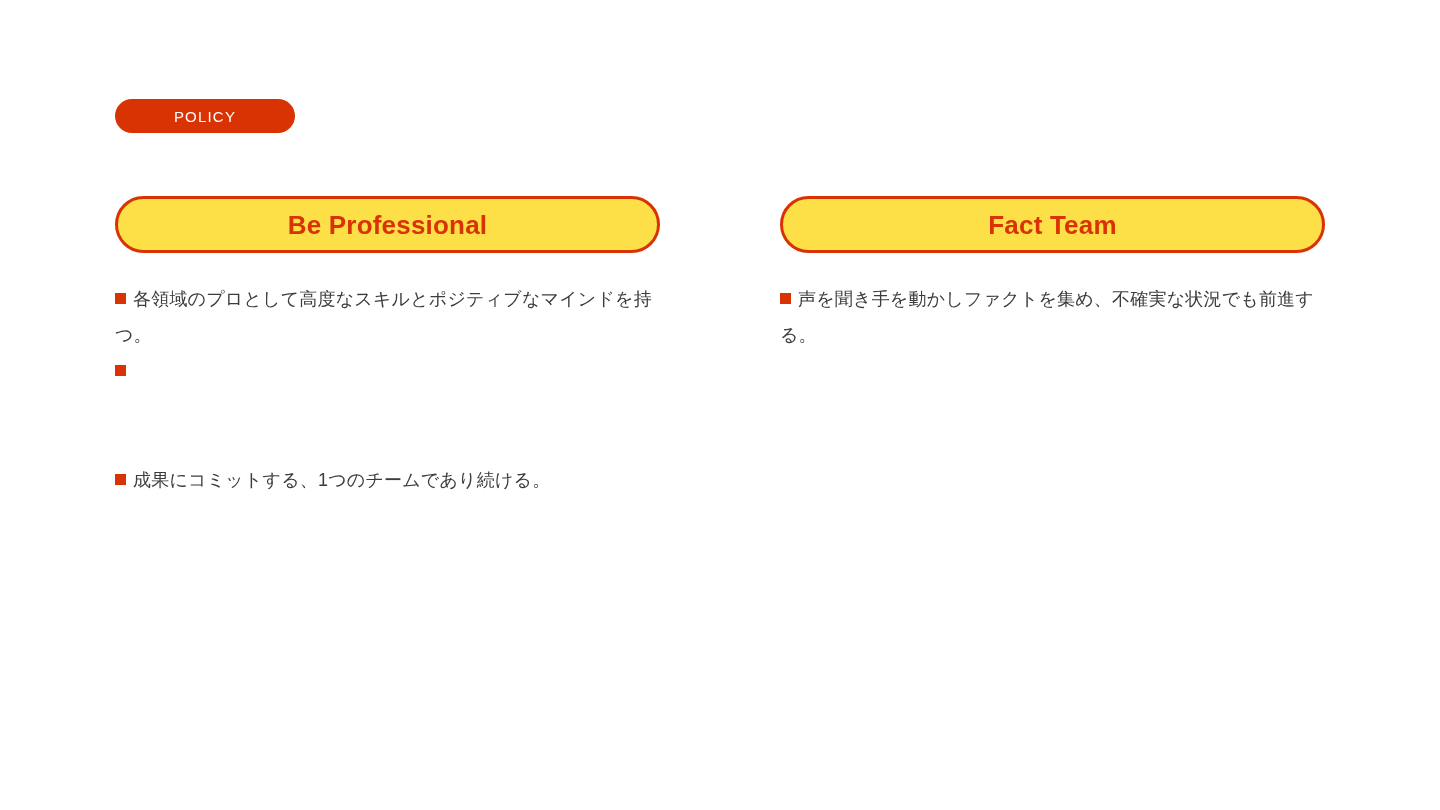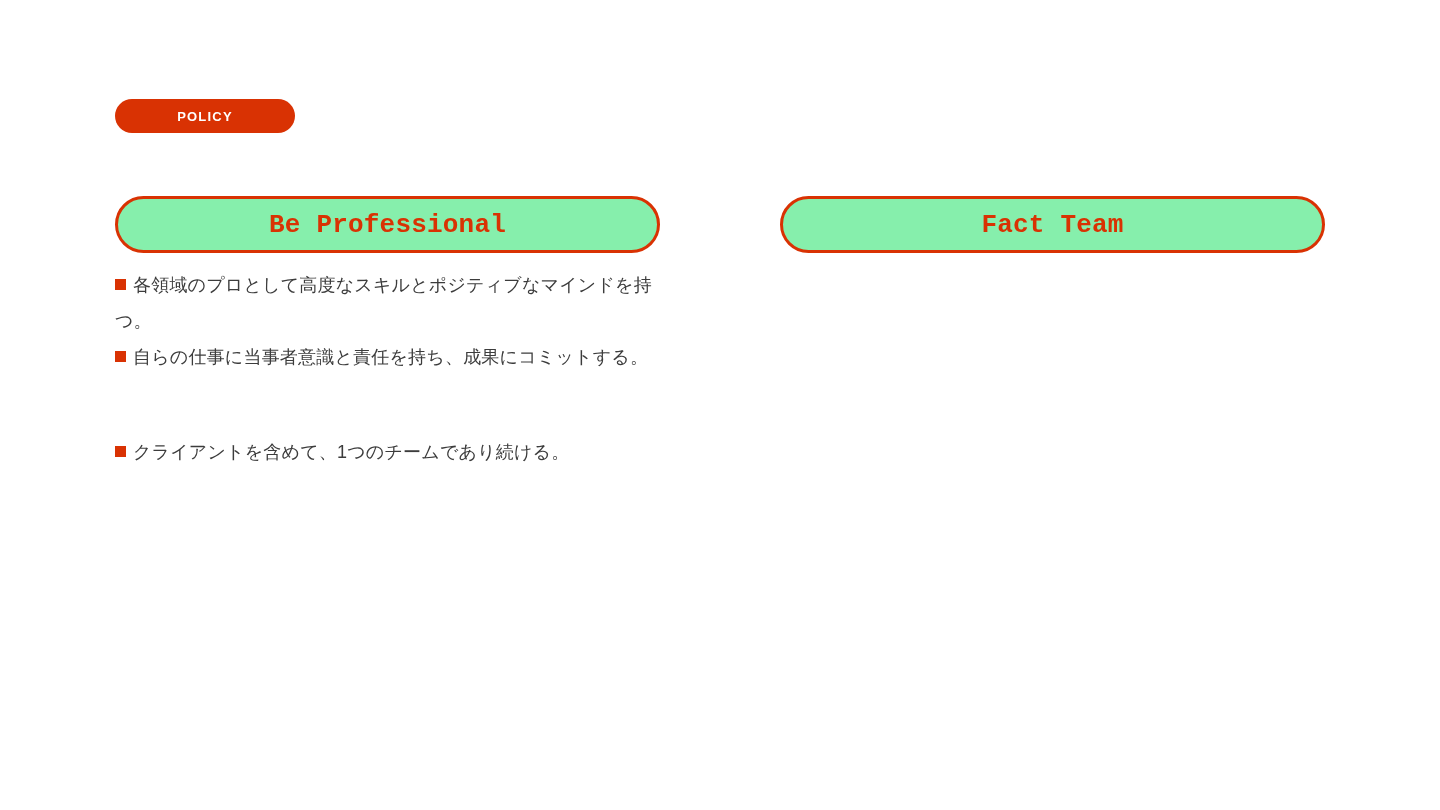--- a/index.html
+++ b/index.html
@@ -33,22 +33,22 @@
     display: inline-flex;
     align-items: center;
     justify-content: center;
     min-width: 180px;
     height: 34px;
     padding: 0 26px;
     box-sizing: border-box;
     background: #d93203;
     border-radius: 17px;
     color: #ffffff;
-    font-size: 13px;
-    font-weight: bold;
+    font-size: 15px;
+    font-weight: normal;
     letter-spacing: 1.2px;
     line-height: 1;
     user-select: none;
   }
 
   
   .cards {
     position: absolute;
     left: 115px;
     top: 196px;
@@ -66,32 +66,31 @@
 
   .card-title {
     display: flex;
     align-items: center;
     justify-content: center;
     width: 545px;
     height: 57px;
     box-sizing: border-box;
     border: 3px solid #d93203;
     border-radius: 30px;
-    background: #86efac;
+    background: #fde047;
     color: #d93203;
     font-size: 26px;
     font-weight: bold;
     letter-spacing: 0.2px;
     line-height: 1;
     white-space: nowrap;
-    font-family: Liberation Mono, monospace;
   }
 
   .card-body {
-    margin-top: 14px;
+    margin-top: 28px;
     padding: 0;
     list-style: none;
   }
 
   .card-body li {
     position: relative;
     font-size: 18px;
     line-height: 36px;
     color: #3c3c3c;
     letter-spacing: 0.2px;
@@ -115,33 +114,34 @@
   <div class="badge-row">
     <div class="policy-badge">POLICY</div>
   </div>
 
   <div class="cards">
 
     <div class="card">
       <div class="card-title">Be Professional</div>
       <ul class="card-body">
         <li><span class="bullet"></span><span>各領域のプロとして高度なスキルとポジティブなマインドを持つ。</span></li>
-        <li><span class="bullet"></span><span>自らの仕事に当事者意識と責任を持ち、成果にコミットする。</span></li>
+        <li><span class="bullet"></span></li>
       </ul>
     </div>
 
     <div class="card">
       <div class="card-title">Fact Team</div>
       <ul class="card-body">
+        <li><span class="bullet"></span><span>声を聞き手を動かしファクトを集め、不確実な状況でも前進する。</span></li>
       </ul>
     </div>
 
     <div class="card">
       <ul class="card-body">
-        <li><span class="bullet"></span><span>クライアントを含めて、1つのチームであり続ける。</span></li>
+        <li><span class="bullet"></span><span>成果にコミットする、1つのチームであり続ける。</span></li>
       </ul>
     </div>
 
     <div class="card">
     </div>
 
   </div>
 </div>
 
 </body></html>

